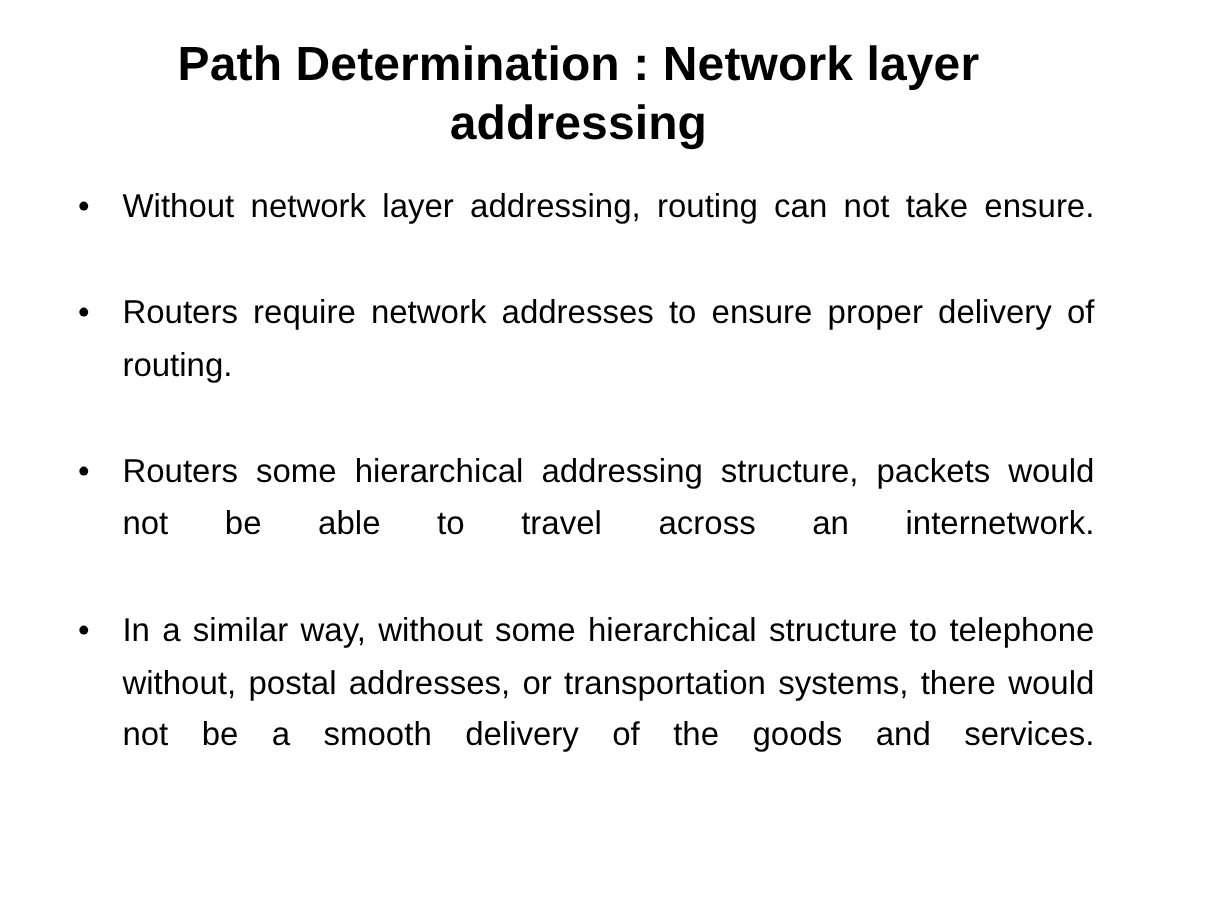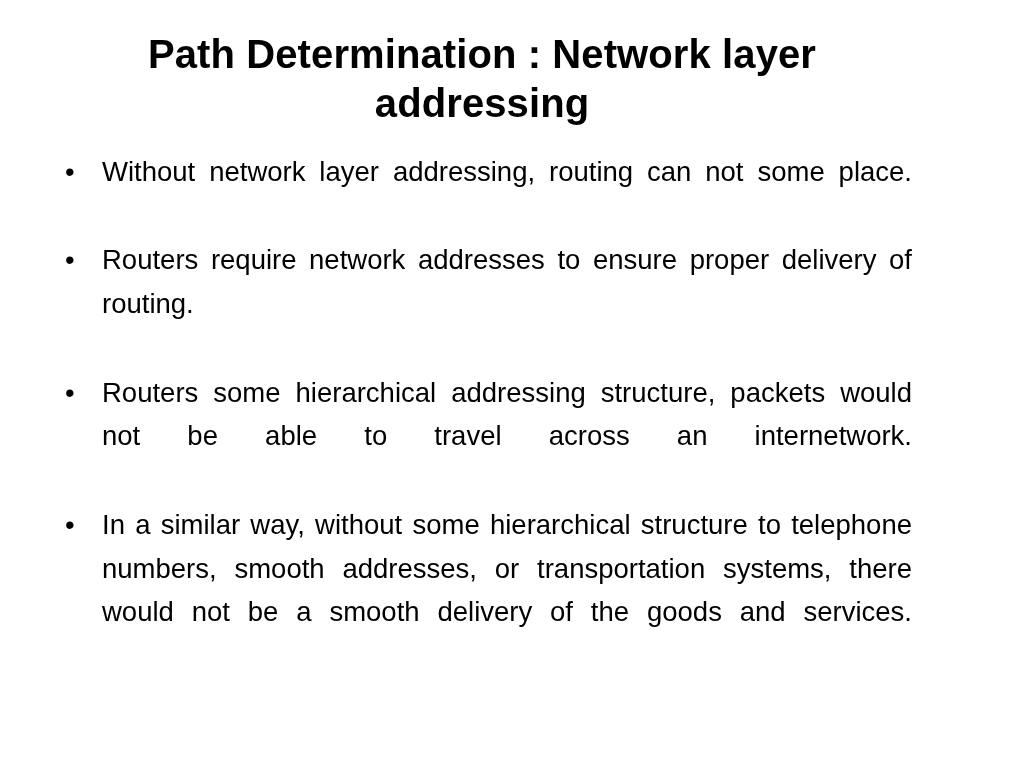--- a/index.html
+++ b/index.html
@@ -68,33 +68,33 @@
 <body>
 
 <div class="slide">
 
   <h1 class="slide-title">Path Determination : Network layer addressing</h1>
 
   <ul class="slide-body">
 
     <li class="bullet-item">
       <span class="bullet-dot">•</span>
-      <span class="bullet-text">Without network layer addressing, routing can not some place.</span>
+      <span class="bullet-text">Without network layer addressing, routing can not take ensure.</span>
     </li>
 
     <li class="bullet-item">
       <span class="bullet-dot">•</span>
       <span class="bullet-text">Routers require network addresses to ensure proper delivery of routing.</span>
     </li>
 
     <li class="bullet-item">
       <span class="bullet-dot">•</span>
       <span class="bullet-text">Routers some hierarchical addressing structure, packets would not be able to travel across an internetwork.</span>
     </li>
 
     <li class="bullet-item">
       <span class="bullet-dot">•</span>
-      <span class="bullet-text">In a similar way, without some hierarchical structure to telephone numbers, smooth addresses, or transportation systems, there would not be a smooth delivery of the goods and services.</span>
+      <span class="bullet-text">In a similar way, without some hierarchical structure to telephone without, postal addresses, or transportation systems, there would not be a smooth delivery of the goods and services.</span>
     </li>
 
   </ul>
 
 </div>
 
 </body></html>

